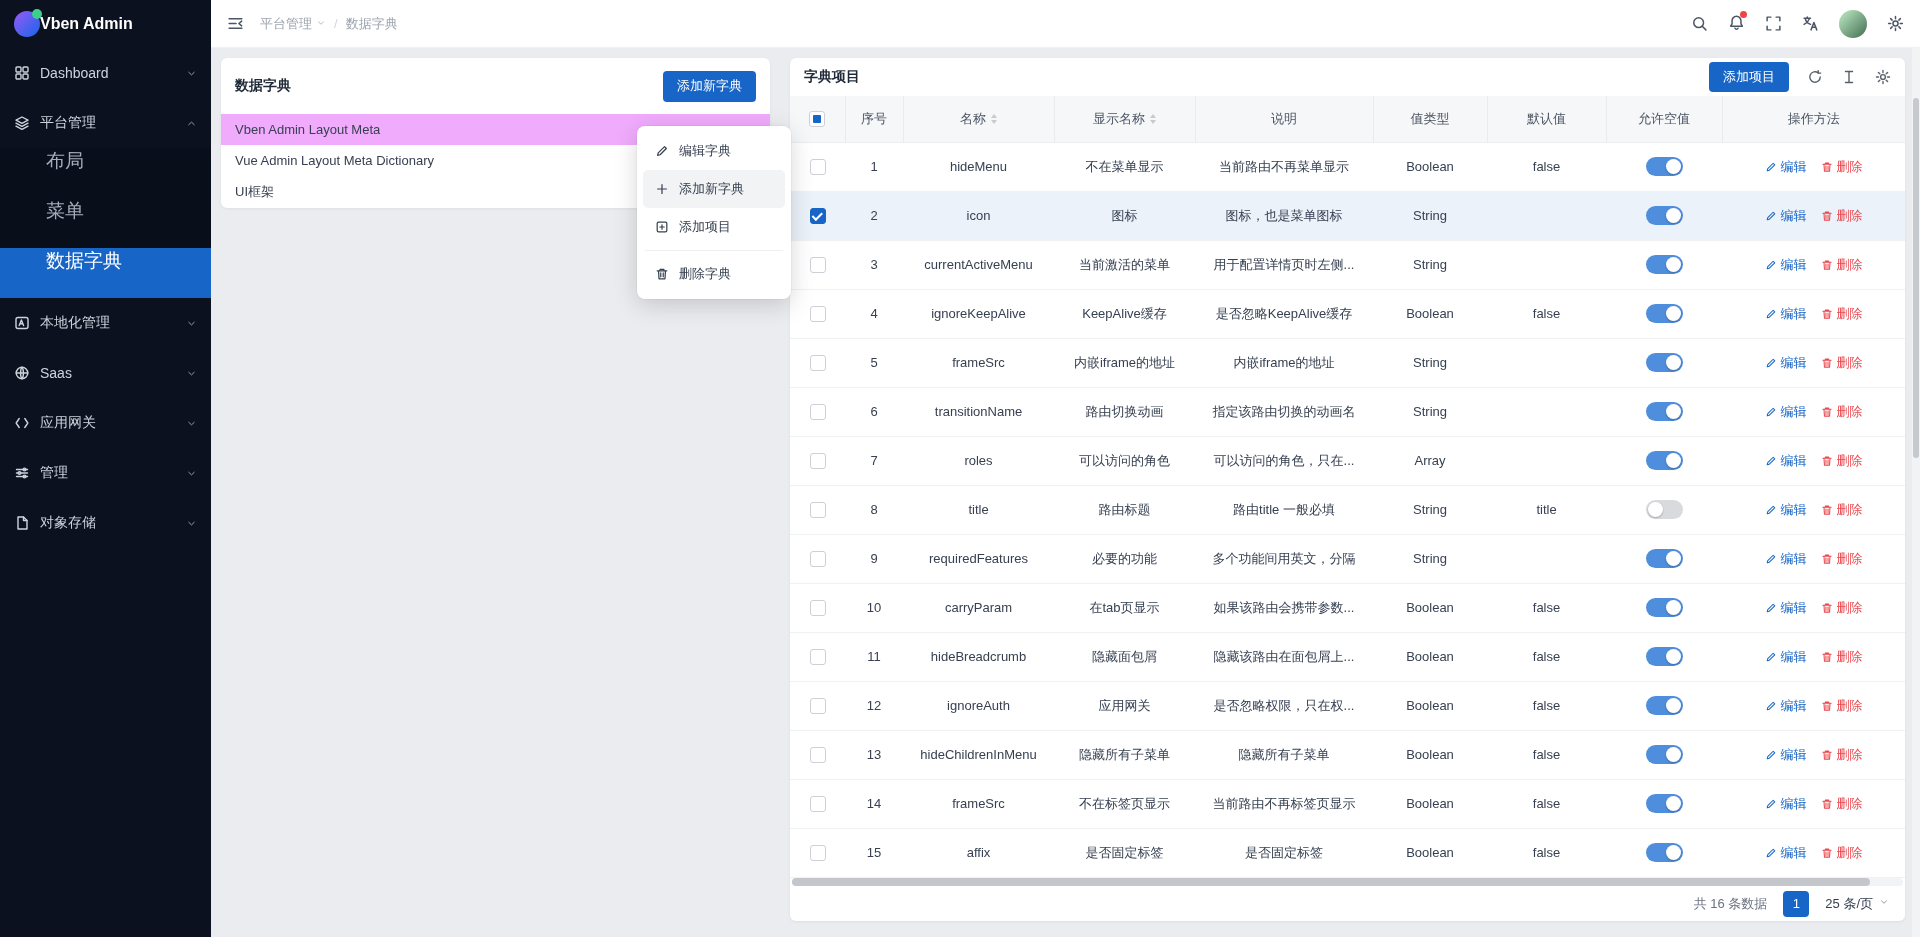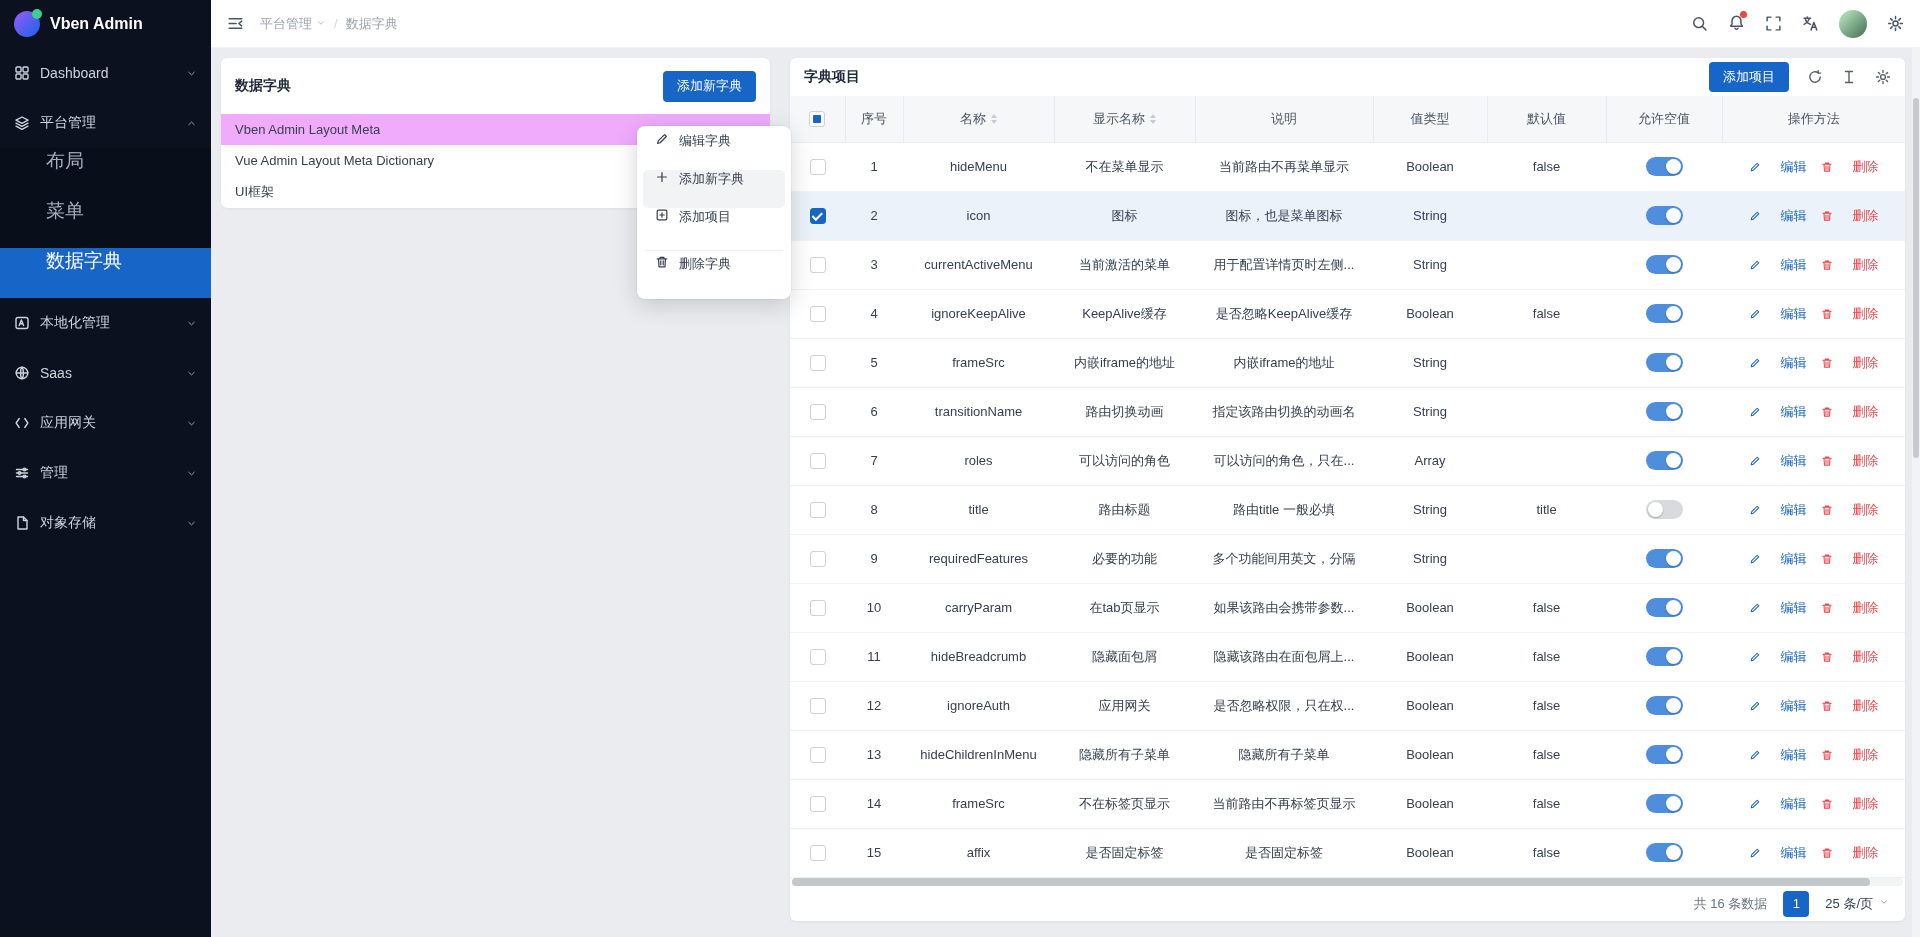--- a/index.html
+++ b/index.html
@@ -1,21 +1,21 @@
 <!DOCTYPE html>
 <html><head>
 <meta charset="utf-8">
 <style>
 *{box-sizing:border-box;margin:0;padding:0}
 html,body{width:1920px;height:937px;overflow:hidden}
 body{font-family:"Liberation Sans","DejaVu Sans",sans-serif;font-size:13px;color:#374151;background:#eaecef;position:relative}
 
 
 .sidebar{position:absolute;left:0;top:0;width:211px;height:100%;background:#0c1120;z-index:10}
-.logo{height:48px;display:flex;align-items:center;gap:10px;padding:0 14px}
+.logo{height:48px;display:flex;align-items:center;padding:0 14px}
 .logo-mark{position:relative;width:26px;height:26px;border-radius:50%;background:linear-gradient(135deg,#8b5cf6 10%,#2563eb 90%)}
 .logo-mark::after{content:"";position:absolute;top:-2px;right:-2px;width:10px;height:10px;border-radius:50%;background:#3ecf8e}
 .logo-text{color:#fff;font-size:16px;font-weight:bold}
 .menu-item{height:50px;display:flex;align-items:center;gap:10px;padding:0 14px;color:#cfd3dc;font-size:14px;cursor:pointer}
 .menu-item .mi-label{flex:1;white-space:nowrap;overflow:hidden}
 .submenu{background:#090e1b}
 .sub-item{height:50px;display:flex;padding-left:46px;color:#a7adbb;font-size:19px;cursor:pointer}
 .sub-item.active{background:#1765c7;color:#fff}
 .chev{display:inline-flex;opacity:.75}
 .chev svg{width:11px;height:11px}
@@ -43,21 +43,21 @@
 
 .dict-card{left:221px;top:58px;width:549px;height:150px;overflow:visible}
 .dict-head{height:56px;display:flex;align-items:center;justify-content:space-between;padding:0 14px}
 .card-title{font-size:14px;font-weight:600;color:#1f2937}
 .dict-list{list-style:none}
 .dict-item{height:31px;line-height:31px;padding:0 14px;font-size:13px;color:#374151;cursor:pointer;white-space:nowrap;overflow:hidden}
 .dict-item.selected{background:#f0abfc}
 
 
 .context-menu{position:absolute;left:637px;top:126px;width:154px;background:#fff;border-radius:8px;box-shadow:0 6px 24px rgba(0,0,0,.16),0 0 0 1px rgba(0,0,0,.03);padding:6px;z-index:30}
-.cm-item{height:38px;display:flex;align-items:flex-start;gap:10px;padding:0 12px;border-radius:5px;color:#374151;font-size:13px;cursor:pointer}
+.cm-item{height:38px;display:flex;align-items:center;gap:10px;padding:0 12px;border-radius:5px;color:#374151;font-size:13px;cursor:pointer}
 .cm-item.hovered{background:#f2f3f5}
 .cm-item .ic svg{width:14px;height:14px}
 .cm-divider{height:1px;background:#eef0f2;margin:4px 2px}
 
 
 .items-card{left:790px;top:58px;width:1115px;height:863px}
 .items-head{height:38px;display:flex;align-items:center;padding:0 14px;gap:18px}
 .items-tools{margin-left:auto;display:flex;align-items:center;gap:18px;color:#57606a}
 .tool-ic{display:inline-flex;cursor:pointer}
 .tool-ic svg{width:16px;height:16px}
@@ -80,21 +80,21 @@
 .cb.checked::after{content:"";width:8px;height:4px;border-left:2px solid #fff;border-bottom:2px solid #fff;transform:rotate(-45deg) translate(0,-1px)}
 .cb.ind::after{content:"";width:8px;height:8px;background:#1765c7;border-radius:1px}
 
 
 .switch{display:inline-block;width:37px;height:19px;border-radius:10px;background:#d8dade;position:relative;vertical-align:middle;cursor:pointer}
 .switch.on{background:#4f8edc}
 .switch::after{content:"";position:absolute;top:2px;left:2px;width:15px;height:15px;border-radius:50%;background:#fff;box-shadow:0 1px 2px rgba(0,0,0,.25)}
 .switch.on::after{left:auto;right:2px}
 
 
-.link{display:inline-flex;align-items:center;gap:20px;font-size:13px;cursor:pointer;vertical-align:middle}
+.link{display:inline-flex;align-items:center;gap:4px;font-size:13px;cursor:pointer;vertical-align:middle}
 .link .ic svg{width:12px;height:12px}
 .link.edit{color:#1765c7}
 .link.del{color:#e8484f;margin-left:14px}
 
 
 .h-scroll{height:8px;margin:0 2px;background:#f2f3f5;border-radius:4px;position:relative}
 .h-scroll .thumb{position:absolute;left:0;top:0;height:8px;width:97%;background:#c3c6cb;border-radius:4px;cursor:pointer}
 .table-footer{height:36px;display:flex;align-items:center;justify-content:flex-end;gap:16px;padding:0 16px;color:#6b7280}
 .page-btn{min-width:26px;height:26px;background:#1765c7;color:#fff;border-radius:4px;display:flex;align-items:center;justify-content:center;font-size:13px;cursor:pointer}
 .page-size{display:flex;gap:6px;color:#374151;cursor:pointer}

